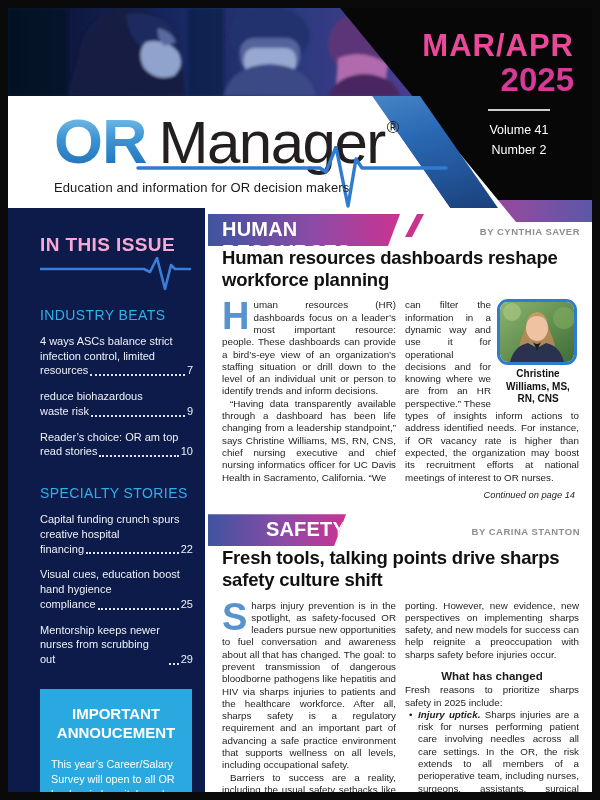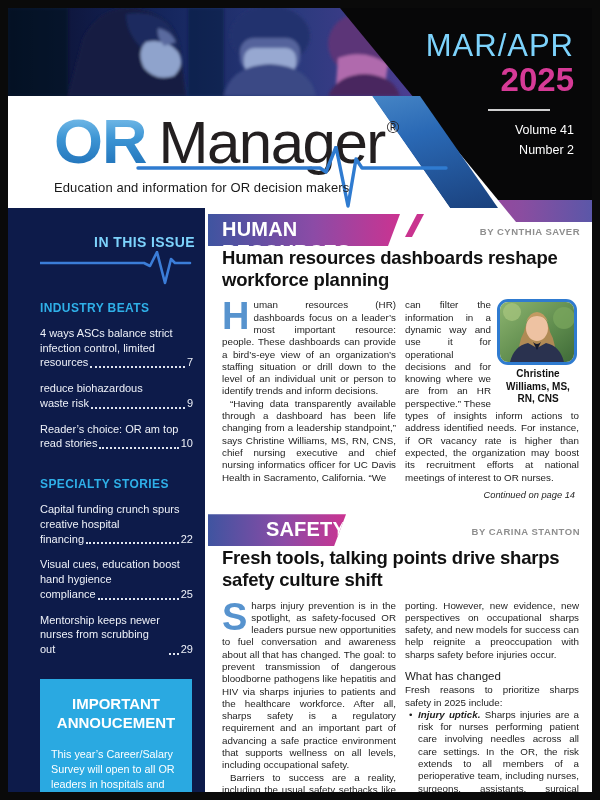--- a/index.html
+++ b/index.html
@@ -6,24 +6,24 @@
   html,body { background:#444; }
   body { font-family:"Liberation Sans", sans-serif; }
   .page { width:600px; height:800px; background:#0a0a0a; padding:8px; position:relative; margin:0 auto; }
 
   
   .header { position:relative; height:200px; background:#fff; z-index:2; }
   .photo { position:absolute; left:0; top:0; width:584px; height:88px; overflow:hidden; }
   .black-panel { position:absolute; left:0; top:0; width:584px; height:192px;
     background:#070708; clip-path:polygon(332px 0, 584px 0, 584px 192px, 490px 192px); }
   .issue-block { position:absolute; top:22px; right:18px; text-align:right; }
-  .issue-name { color:#7dd3fc; font-size:31px; letter-spacing:1px; font-weight:400; line-height:1.05;text-align:center; }
+  .issue-name { color:#ec4899; font-size:31px; letter-spacing:1px; font-weight:700; line-height:1.05;text-align:center; }
   .issue-year { color:#d63a96; font-size:33px; font-weight:700; line-height:1.05; }
   .issue-divider { width:62px; height:2px; background:#cfcfcf; margin:12px 24px 10px auto; }
-  .issue-vol { color:#fff; font-size:12.5px; line-height:1.55; width:110px; margin-left:auto; }
+  .issue-vol { color:#fff; font-size:12.5px; line-height:1.55; text-align:center; width:110px; margin-left:auto; }
   .blue-stripe { position:absolute; left:0; top:88px; width:584px; height:112px;
     background:linear-gradient(165deg,#7bbbe5 0%,#2a69b5 55%,#16366e 100%);
     clip-path:polygon(364px 0, 412px 0, 490px 112px, 442px 112px); }
   .white-band { position:absolute; left:0; top:88px; width:584px; height:112px; background:#fff;
     clip-path:polygon(0 0, 364px 0, 442px 112px, 0 112px); }
   .logo { position:absolute; left:46px; top:102px; display:flex; align-items:baseline; line-height:1; }
   .logo-or { font-size:63px; font-weight:700; letter-spacing:-1px;
     background:linear-gradient(180deg,#85c6ee 0%,#3d95d4 45%,#1b6cb5 100%);
     -webkit-background-clip:text; background-clip:text; -webkit-text-fill-color:transparent; color:#2e86c8; }
   .logo-manager { font-size:60px; font-weight:400; color:#231f20; letter-spacing:-1.5px; margin-left:12px; }
@@ -32,23 +32,23 @@
   .ekg-logo { position:absolute; left:96px; top:138px; pointer-events:none; }
   .pink-band { position:absolute; left:0; top:192px; width:584px; height:22px;
     background:linear-gradient(90deg,#c4308f 60%,#8a4da0 88%,#5b57a8 100%);
     clip-path:polygon(490px 0, 584px 0, 584px 22px, 508px 22px); }
 
   
   .body-row { display:flex; height:584px; position:relative; z-index:1; overflow:hidden; }
 
   
   .sidebar { width:197px; background:#0d1b4a; color:#fff; padding:26px 10px 0 32px; flex:none; }
-  .issue-title { color:#7dd3fc; font-size:14px; font-weight:700; letter-spacing:0.4px;text-align:right; }
+  .issue-title { color:#f9a8d4; font-size:19px; font-weight:700; letter-spacing:0.4px; }
   .ekg-sidebar { display:block; margin-top:1px; }
-  .toc-heading { color:#2fb0e8; font-size:12px; font-weight:700; letter-spacing:0.4px; margin-top:14px; }
+  .toc-heading { color:#2fb0e8; font-size:14px; font-weight:400; letter-spacing:0.4px; margin-top:14px; }
   .toc-item { font-size:11px; line-height:1.34; margin-top:11px; width:153px; color:#eef1f8; }
   .toc-row { display:flex; align-items:flex-end; }
   .toc-dots { flex:1; border-bottom:2px dotted #dfe4f0; margin:0 2px 2px 2px; min-width:10px; }
   .toc-page { flex:none; }
   .announce { margin-top:22px; width:152px; background:#2aa9e1; padding:15px 11px 14px; }
   .announce-title { font-size:15px; font-weight:700; text-align:center; line-height:1.3; color:#fff; }
   .announce-body { margin-top:14px; font-size:10.8px; line-height:1.42; color:#fff; }
 
   
   .main { flex:1; background:#fff; color:#1d1d1d; }
@@ -66,21 +66,21 @@
   .headline { font-size:18.5px; font-weight:700; color:#111; line-height:1.2; margin-top:9px; letter-spacing:-0.2px; }
   .cols { display:flex; gap:9px; margin-top:8px; }
   .col { flex:1; font-size:9.8px; line-height:12.3px; text-align:justify; }
   .dropcap { float:left; font-size:38px; line-height:31px; font-weight:700; color:#5793ce; margin:2px 4px 0 0; }
   .para-indent { text-indent:8px; }
   .continued { font-style:italic; text-align:right; font-size:9.3px; margin-top:5px; padding-right:4px; color:#1d1d1d; }
   .photo-float { float:right; width:82px; margin:0 0 3px 6px; }
   .portrait { width:80px; height:66px; border:3px solid #2f7bd0; border-radius:11px; overflow:hidden; }
   .portrait svg { display:block; }
   .portrait-caption { font-size:10px; font-weight:700; text-align:center; line-height:1.25; margin-top:3px; color:#111; }
-  .subhead { font-weight:400; font-size:11.5px; margin:9px 0 2px; text-align:left; }
+  .subhead { font-weight:700; font-size:11.5px; margin:9px 0 2px; text-align:center; }
   .bullet { padding-left:13px; position:relative; }
   .bullet-marker { position:absolute; left:4px; top:0; }
   .bullet-lead { font-weight:700; font-style:italic; }
 </style>
 </head>
 <body>
 
 <div class="page">
 
   <div class="header">
@@ -287,21 +287,21 @@
           <div class="byline">BY CARINA STANTON</div>
         </div>
         <div class="article-body">
           <div class="headline">Fresh tools, talking points drive sharps safety culture shift</div>
           <div class="cols">
             <div class="col">
               <div><span class="dropcap">S</span><span>harps injury prevention is in the spotlight, as safety-focused OR leaders pursue new opportunities to fuel conversation and awareness about all that has changed. The goal: to prevent transmission of dangerous bloodborne pathogens like hepatitis and HIV via sharps injuries to patients and the healthcare workforce. After all, sharps safety is a regulatory requirement and an important part of advancing a safe practice environment that supports wellness on all levels, including occupational safety.</span></div>
               <div class="para-indent">Barriers to success are a reality, including the usual safety setbacks like noncompliance and coordination for re-</div>
             </div>
             <div class="col">
-              <div>porting. However, new evidence, new perspectives on occupational sharps safety, and new models for success can help reignite a preoccupation with sharps safety before injuries occur.</div>
+              <div>porting. However, new evidence, new perspectives on implementing sharps safety, and new models for success can help reignite a preoccupation with sharps safety before injuries occur.</div>
               <div class="subhead">What has changed</div>
               <div>Fresh reasons to prioritize sharps safety in 2025 include:</div>
               <div class="bullet">
                 <span class="bullet-marker">•</span><span class="bullet-lead">Injury uptick.</span><span> Sharps injuries are a risk for nurses performing patient care involving needles across all care settings. In the OR, the risk extends to all members of a perioperative team, including nurses, surgeons, assistants, surgical technolo-</span>
               </div>
 
             </div>
           </div>
         </div>
       </div>

